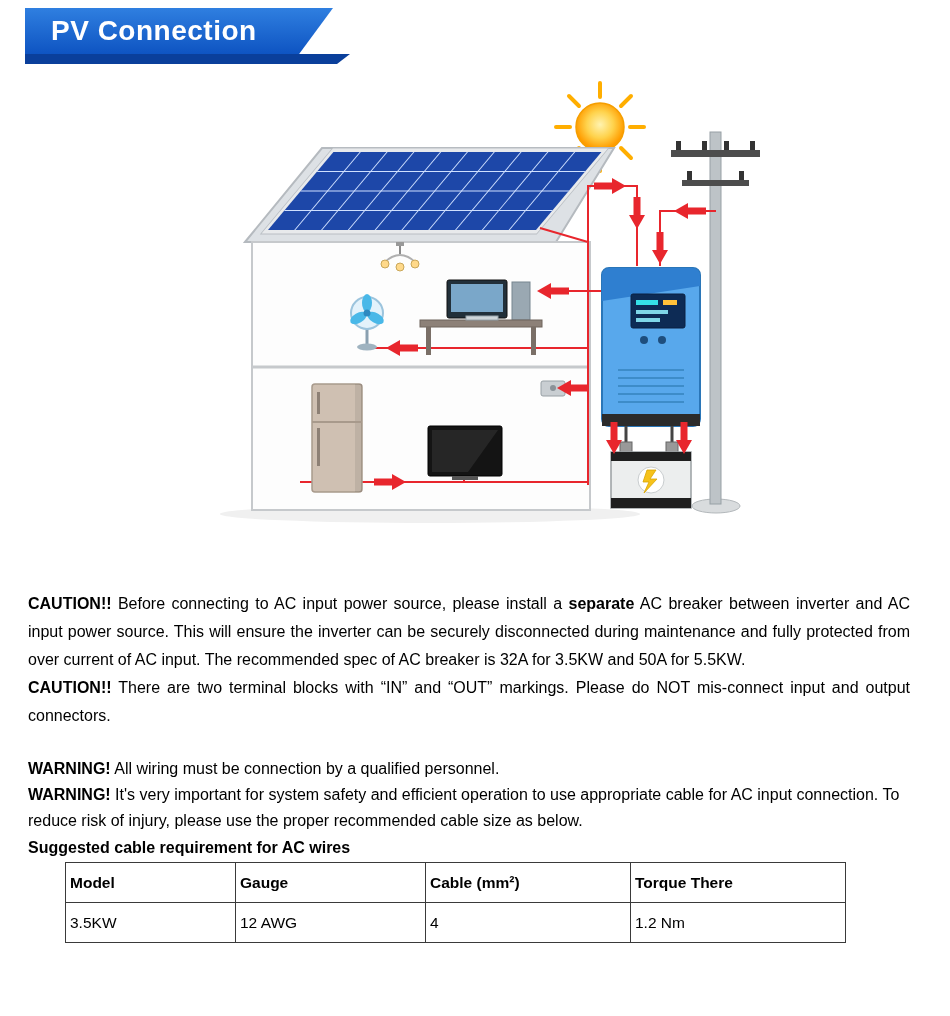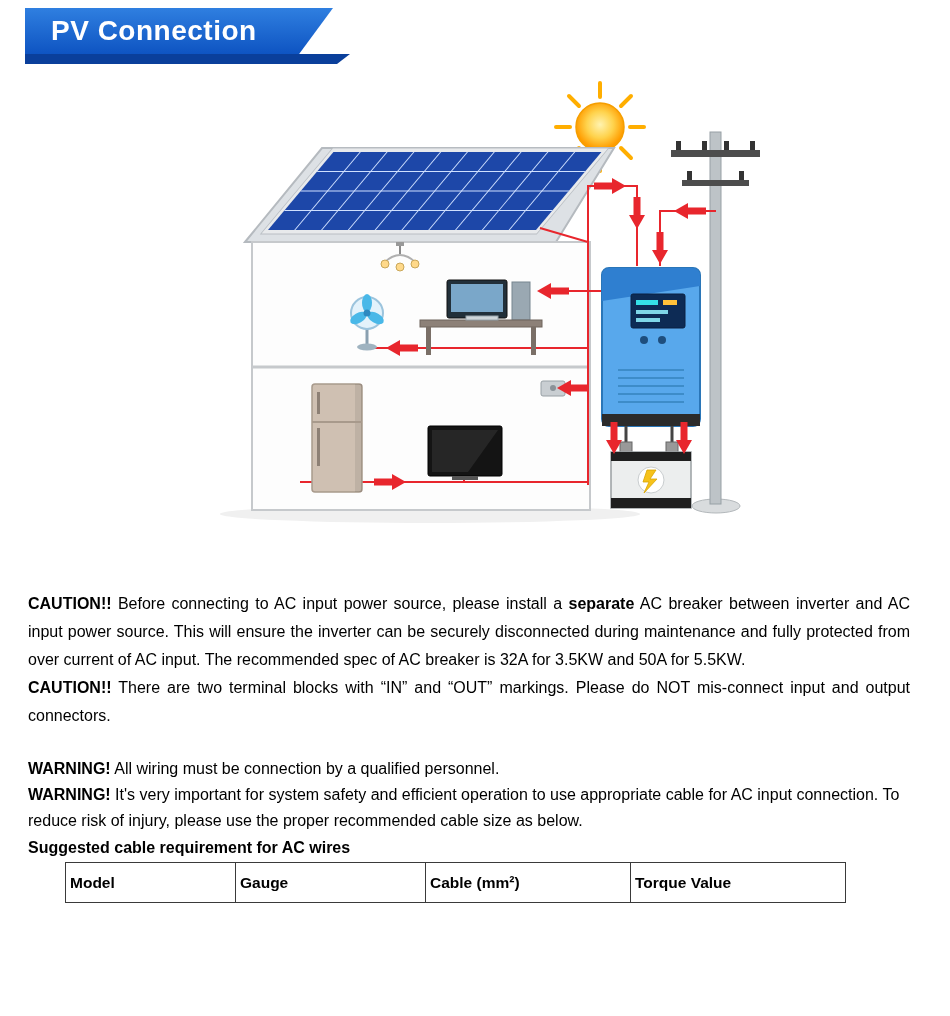--- a/index.html
+++ b/index.html
@@ -250,18 +250,24 @@
     <col style="width:170px">
       <col style="width:190px">
       <col style="width:205px">
       <col style="width:215px">
   </colgroup>
   <thead>
     <tr>
       <th>Model</th>
       <th>Gauge</th>
       <th>Cable (mm²)</th>
-      <th>Torque Value</th>
+      <th>Torque There</th>
     </tr>
   </thead>
   <tbody>
+    <tr>
+      <td>3.5KW</td>
+      <td>12 AWG</td>
+      <td>4</td>
+      <td>1.2 Nm</td>
+    </tr>
   </tbody>
 </table>
 
 </body></html>

